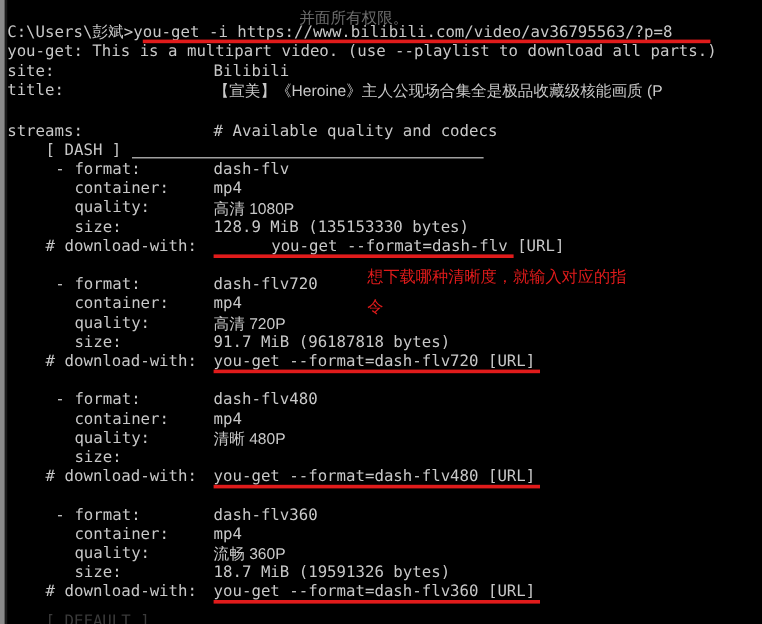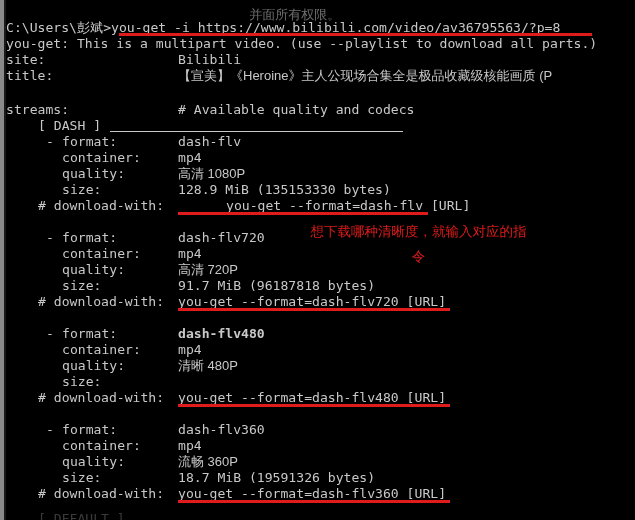--- a/index.html
+++ b/index.html
@@ -78,21 +78,20 @@
     position: absolute;
     left: 306px;
     top: 219px;
     width: 225px;
     color: #e01b1b;
     font-family: "DejaVu Sans", "Liberation Sans", sans-serif;
     font-size: 13.5px;
     line-height: 25px;
     white-space: normal;
     z-index: 4;
-    text-align: center;
   }
 
   
   .underline-mark {
     position: absolute;
     height: 3px;
     background: #e01b1b;
     z-index: 3;
   }
 
@@ -196,21 +195,21 @@
     <div class="line" style="top:278px; left:56px;"><span>size:</span></div>
     <div class="line" style="top:278px; left:172px;"><span>91.7 MiB (96187818 bytes)</span></div>
 
     <div class="line" style="top:294px; left:32px;"><span># download-with:</span></div>
     <div class="line" style="top:294px; left:172px;"><span>you-get --format=dash-flv720 [URL]</span></div>
     <div class="underline-mark" style="left:172px; top:308px; width:272px;"></div>
 
     
     <div class="line" style="top:326px; left:40px;"><span>-</span></div>
     <div class="line" style="top:326px; left:56px;"><span>format:</span></div>
-    <div class="line" style="top:326px; left:172px;font-weight:bold;"><span>dash-flv480</span></div>
+    <div class="line" style="top:326px; left:172px;"><span>dash-flv480</span></div>
 
     <div class="line" style="top:342px; left:56px;"><span>container:</span></div>
     <div class="line" style="top:342px; left:172px;"><span>mp4</span></div>
 
     <div class="line" style="top:358px; left:56px;"><span>quality:</span></div>
     <div class="line cjk" style="top:358px; left:172px;"><span>清晰 480P</span></div>
 
     <div class="line" style="top:374px; left:56px;"><span>size:</span></div>
 
     <div class="line" style="top:390px; left:32px;"><span># download-with:</span></div>

